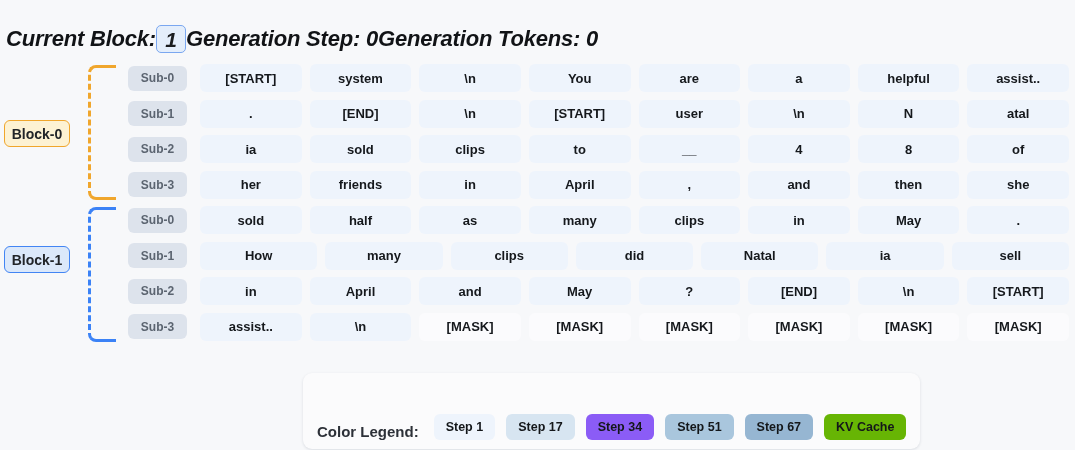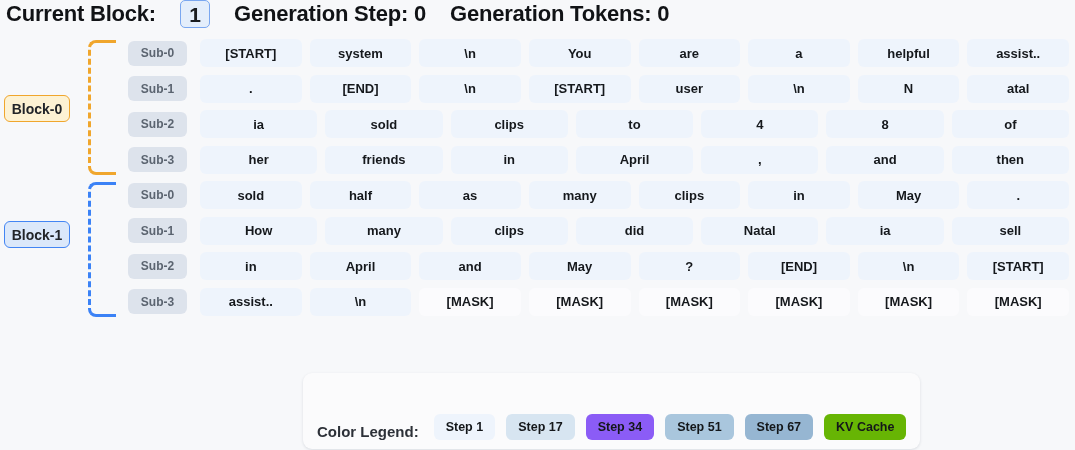--- a/index.html
+++ b/index.html
@@ -13,27 +13,28 @@
     background: #f7f8fa;
     font-family: "Liberation Sans", "DejaVu Sans", sans-serif;
     overflow: hidden;
     position: relative;
   }
 
   
   .header {
     display: flex;
     align-items: center;
-    gap: 24px;
-    padding: 0 0 0 6px;
+    gap: 0;
+    padding: 25px 0 0 6px;
     font-size: 22px;
     font-weight: bold;
     color: #111316;
     letter-spacing: -0.2px;
     white-space: nowrap;
+    font-style: italic;
   }
   .header .seg { display: inline-block; }
   .block-badge {
     display: inline-flex;
     align-items: center;
     justify-content: center;
     min-width: 16px;
     height: 26px;
     padding: 0 6px;
     border: 1.5px solid #7aa7f0;
@@ -216,35 +217,37 @@
         <div class="cell">atal</div>
       </div>
     </div>
     <div class="row" style="top: 71px;">
       <div class="sub-chip">Sub-2</div>
       <div class="cells">
         <div class="cell">ia</div>
         <div class="cell">sold</div>
         <div class="cell">clips</div>
         <div class="cell">to</div>
+        <div class="cell">__</div>
         <div class="cell">4</div>
         <div class="cell">8</div>
         <div class="cell">of</div>
       </div>
     </div>
     <div class="row" style="top: 106.5px;">
       <div class="sub-chip">Sub-3</div>
       <div class="cells">
         <div class="cell">her</div>
         <div class="cell">friends</div>
         <div class="cell">in</div>
         <div class="cell">April</div>
         <div class="cell">,</div>
         <div class="cell">and</div>
         <div class="cell">then</div>
+        <div class="cell">she</div>
       </div>
     </div>
     <div class="bracket" style="top: 2px; height: 135px;"></div>
     <div class="block-label b0" style="top: 57px;">Block-0</div>
     <div class="row" style="top: 142px;">
       <div class="sub-chip">Sub-0</div>
       <div class="cells">
         <div class="cell">sold</div>
         <div class="cell">half</div>
         <div class="cell">as</div>

